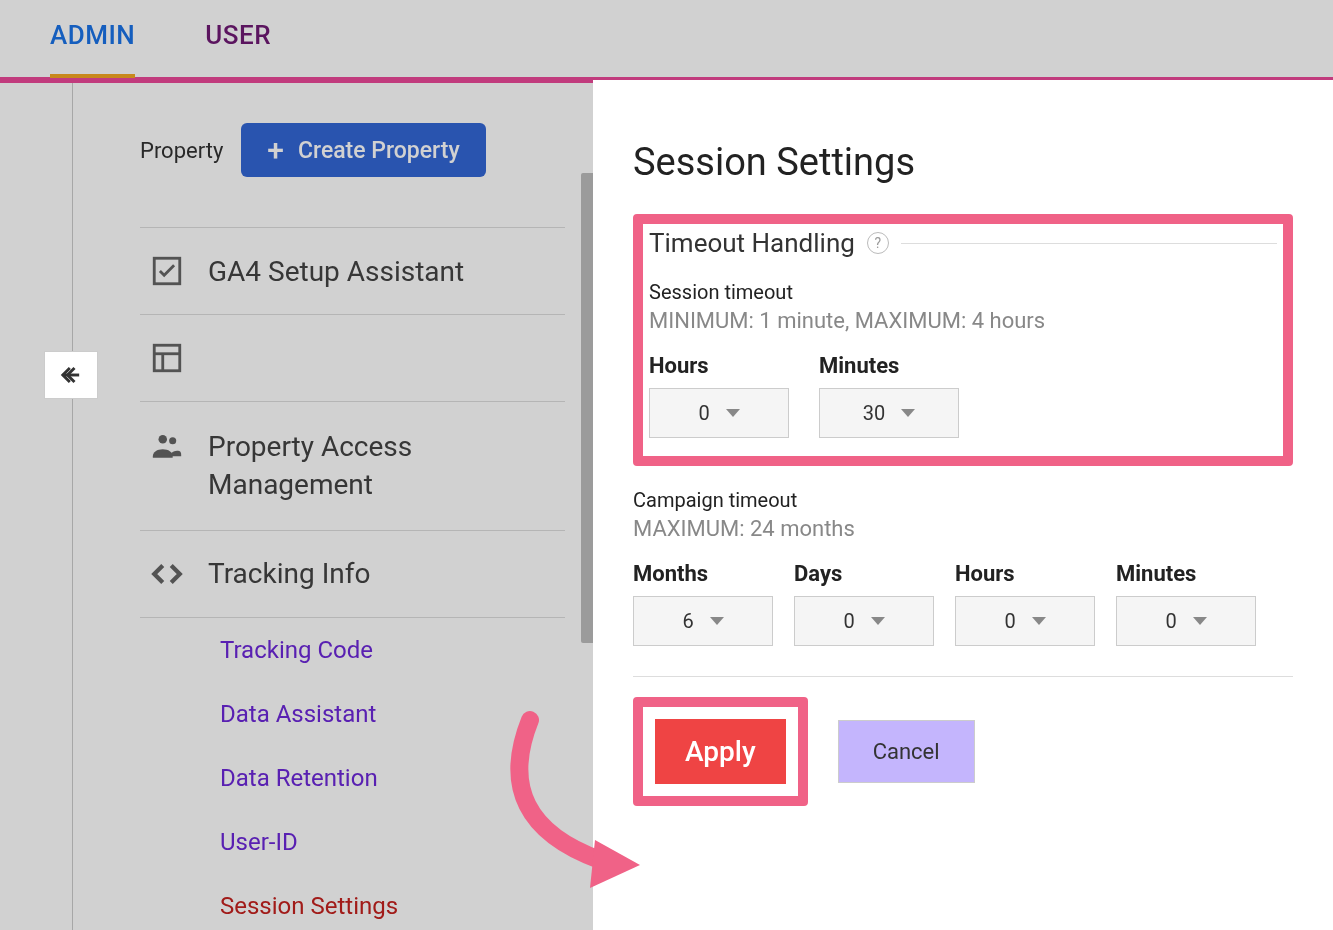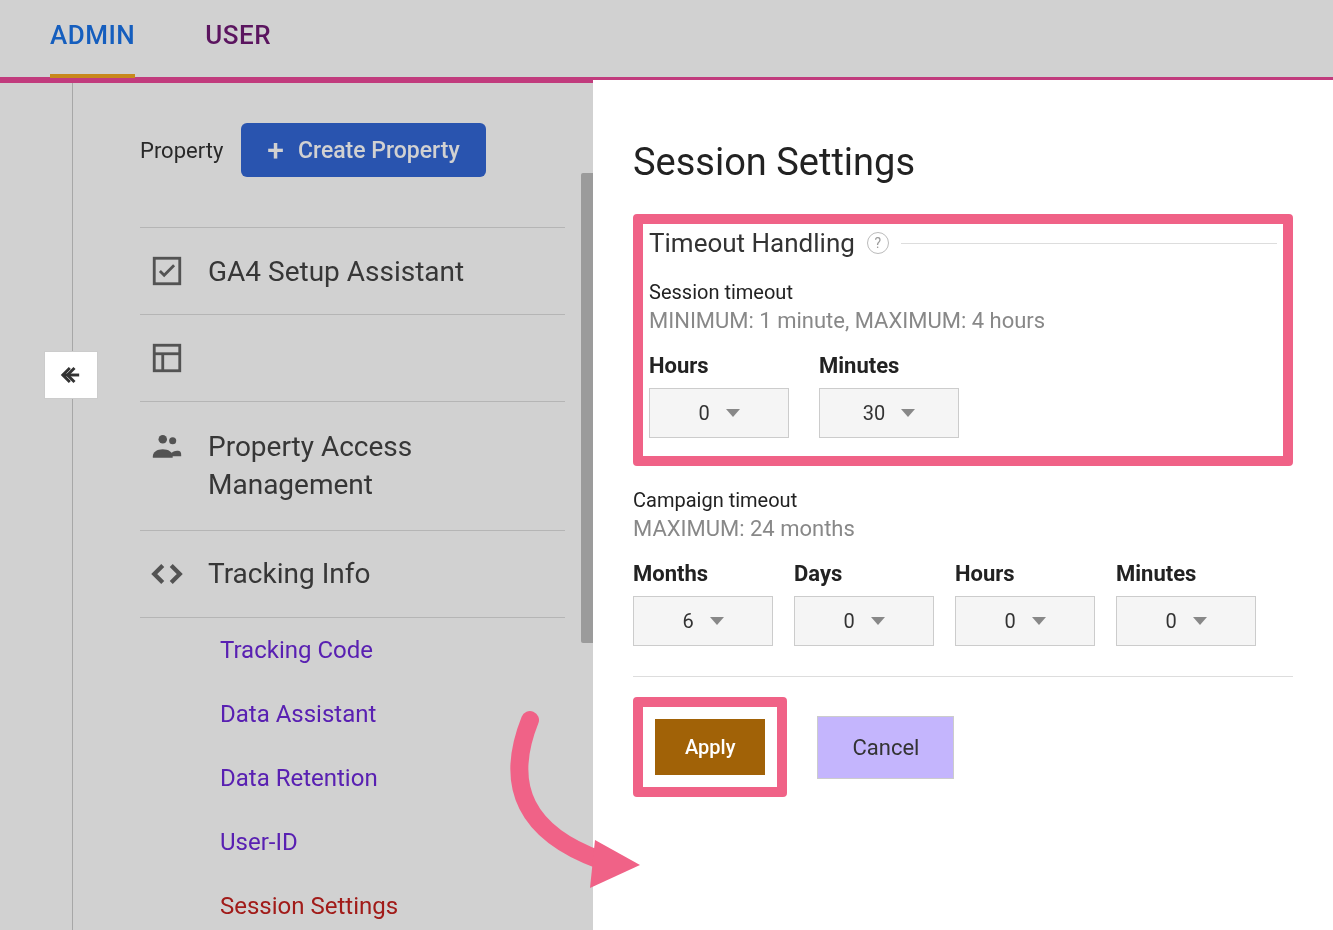--- a/index.html
+++ b/index.html
@@ -52,21 +52,21 @@
 .field-col { display: flex; flex-direction: column; gap: 10px; }
 .field-label { font-size: 22px; color: #222; font-weight: 700; }
 .select { border: 1px solid #ccc; background: #f5f5f5; width: 140px; height: 50px; display: flex; align-items: center; justify-content: center; gap: 16px; font-size: 20px; color: #333; cursor: pointer; }
 .select .caret { width: 0; height: 0; border-left: 7px solid transparent; border-right: 7px solid transparent; border-top: 8px solid #888; }
 
 .campaign-fields { display: flex; gap: 21px; }
 
 .btn-row-hr { border: none; border-top: 1px solid #ddd; margin: 30px 0 0 0; }
 .btn-row { display: flex; gap: 30px; align-items: center; margin-top: 20px; }
 .apply-wrap { border: 10px solid #f06287; border-radius: 4px; padding: 12px; }
-.apply-btn { background: #a16207; color: #fff; border: none; padding: 16px 30px; font-size: 20px; font-weight: 500; cursor: pointer; }
+.apply-btn { background: #ef4444; color: #fff; border: none; padding: 16px 30px; font-size: 28px; font-weight: 500; cursor: pointer; }
 .cancel-btn { background: #c4b5fd; border: 1px solid #ccc; padding: 18px 34px; font-size: 22px; color: #333; cursor: pointer; }
 
 .arrow-svg { position: absolute; left: 470px; top: 710px; z-index: 4; pointer-events: none; }
 </style>
 </head>
 <body>
 
 <div class="page">
   <div class="tabs">
     <div class="tab active">ADMIN</div>

